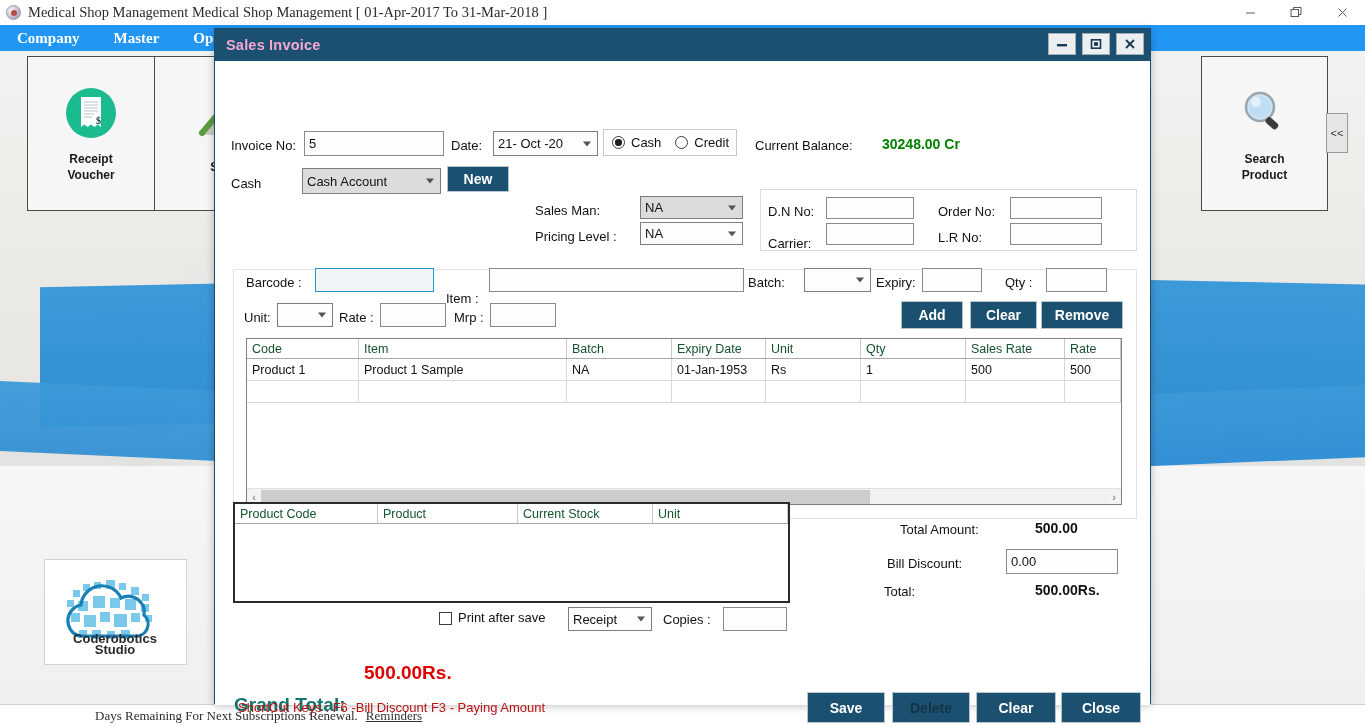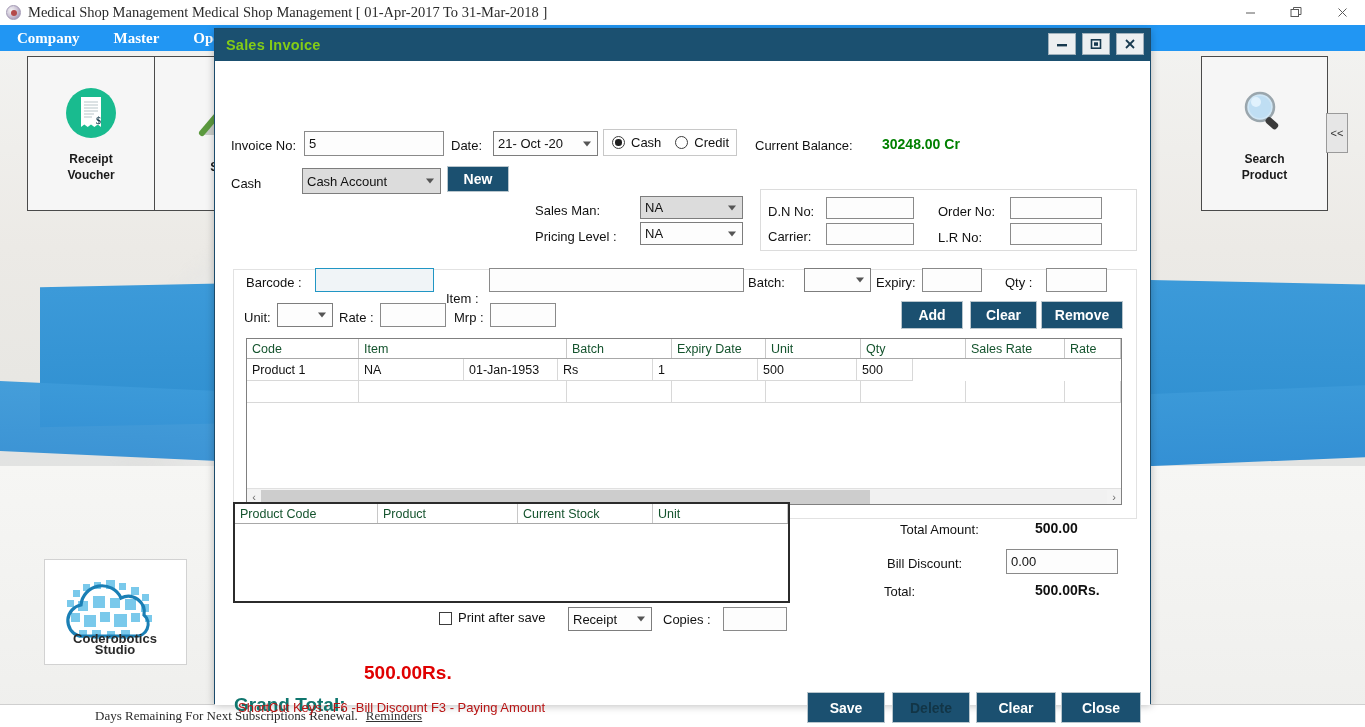--- a/index.html
+++ b/index.html
@@ -182,21 +182,21 @@
     box-shadow: 0 2px 8px rgba(0,0,0,.25);
     z-index: 10;
   }
   .dlg-titlebar {
     height: 32px; background: #1b5070;
     display: flex; align-items: center;
     position: relative;
   }
   .dlg-title {
     font-family: "Liberation Sans", sans-serif;
-    font-size: 14.5px; font-weight: bold; color: #84cc16;
+    font-size: 14.5px; font-weight: bold; color: #f9a8d4;
     margin-left: 11px; letter-spacing: .2px;
   }
   .dlg-winbtns {
     position: absolute; right: 6px; top: 4px;
     display: flex; gap: 6px;
   }
   .dlg-winbtn {
     width: 28px; height: 22px;
     background: #eceff1; border: 1px solid #9fb0bb;
     display: flex; align-items: center; justify-content: center;
@@ -544,21 +544,21 @@
       <div class="sel" style="left:425px; top:161px; width:103px; height:23px;">
         <span>NA</span>
         <span class="chev"></span>
       </div>
 
       <div class="groupbox" style="left:545px; top:128px; width:377px; height:62px;"></div>
       <div class="lbl" style="left:553px; top:143px;">D.N No:</div>
       <div class="txt" style="left:611px; top:136px; width:88px; height:22px;"></div>
       <div class="lbl" style="left:723px; top:143px;">Order No:</div>
       <div class="txt" style="left:795px; top:136px; width:92px; height:22px;"></div>
-      <div class="lbl" style="left:553px; top:168px;">Carrier:</div>
+      <div class="lbl" style="left:553px; top:175px;">Carrier:</div>
       <div class="txt" style="left:611px; top:162px; width:88px; height:22px;"></div>
       <div class="lbl" style="left:723px; top:169px;">L.R No:</div>
       <div class="txt" style="left:795px; top:162px; width:92px; height:22px;"></div>
 
       <div class="panel-outer" style="left:18px; top:208px; width:904px; height:250px;"></div>
 
       <div class="lbl" style="left:31px; top:214px;">Barcode :</div>
       <div class="txt focusring" style="left:100px; top:207px; width:119px; height:24px;"></div>
 
       <div class="lbl" style="left:231px; top:230px;">Item :</div>
@@ -596,20 +596,21 @@
           <div style="width:208px">Item</div>
           <div style="width:105px">Batch</div>
           <div style="width:94px">Expiry Date</div>
           <div style="width:95px">Unit</div>
           <div style="width:105px">Qty</div>
           <div style="width:99px">Sales Rate</div>
           <div style="width:56px">Rate</div>
         </div>
         <div class="grid-row">
           <div style="width:112px">Product 1</div>
+          <div style="width:208px">Product  1 Sample</div>
           <div style="width:105px">NA</div>
           <div style="width:94px">01-Jan-1953</div>
           <div style="width:95px">Rs</div>
           <div style="width:105px">1</div>
           <div style="width:99px">500</div>
           <div style="width:56px">500</div>
         </div>
         <div class="grid-row empty">
           <div style="width:112px"></div>
           <div style="width:208px"></div>

